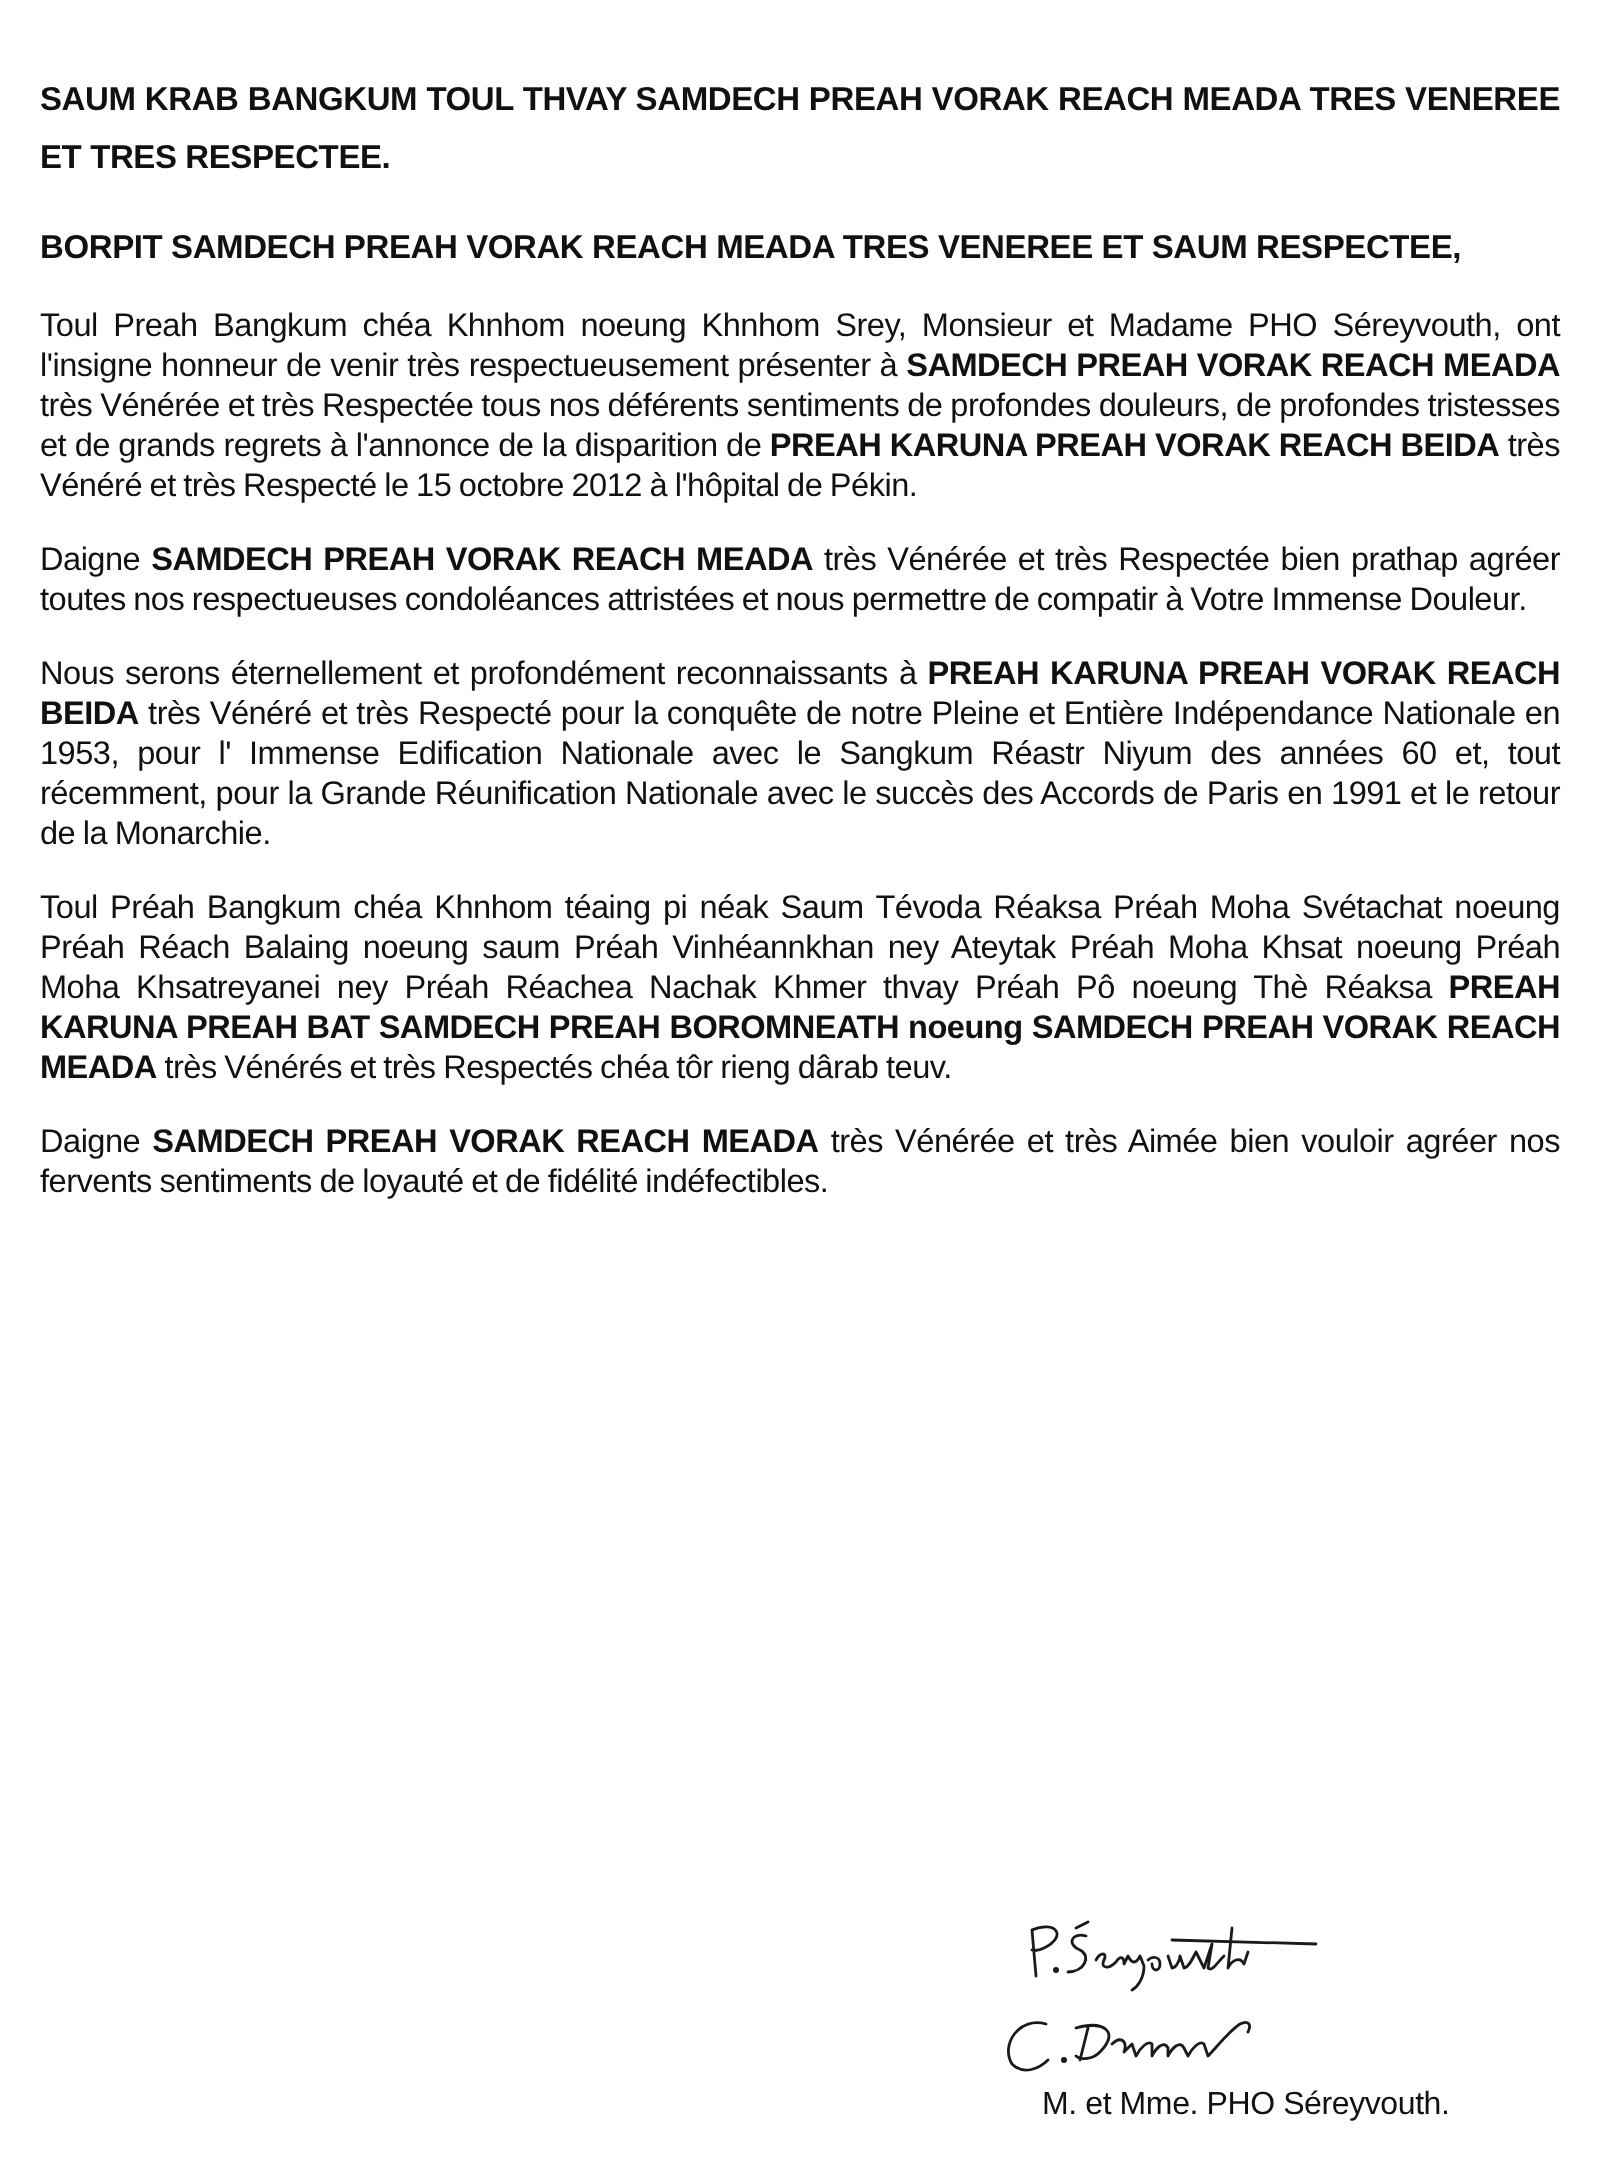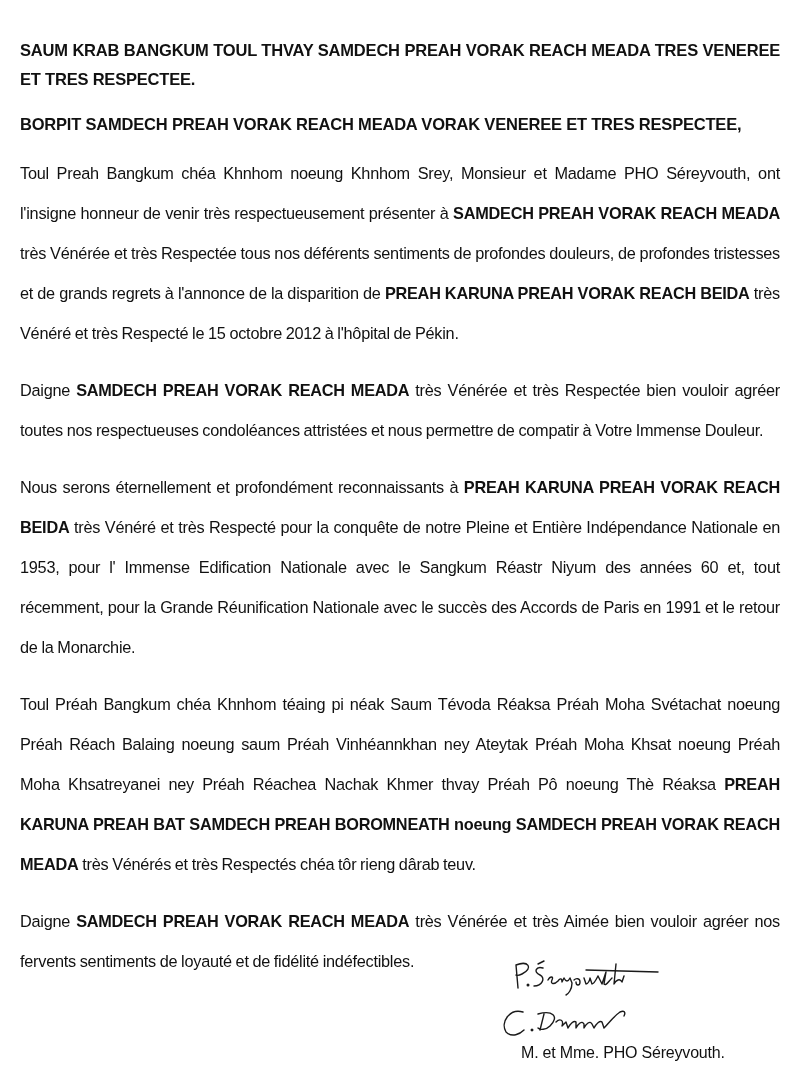--- a/index.html
+++ b/index.html
@@ -29,21 +29,21 @@
       letter-spacing: -0.2px;
     }
     .heading.justify {
       text-align: justify;
       text-align-last: left;
     }
     .h1 { margin-bottom: 16px; }
     .h2 { margin-bottom: 14px; }
     .para {
       font-size: 16.3px;
-      line-height: 40px;
+      line-height: 20px;
       margin: 0 0 17px 0;
       text-align: justify;
       letter-spacing: -0.25px;
       word-spacing: -0.5px;
     }
     .para b { font-weight: bold; }
     .closing {
       font-size: 16.3px;
       line-height: 30px;
       text-align: right;
@@ -72,28 +72,28 @@
       font-size: 16px;
       letter-spacing: -0.2px;
       white-space: nowrap;
     }
   </style>
 </head>
 <body>
 
 <div class="page">
   <p class="heading h1 justify">SAUM KRAB BANGKUM TOUL THVAY SAMDECH PREAH VORAK REACH MEADA TRES VENEREE ET TRES RESPECTEE.</p>
-  <p class="heading h2">BORPIT  SAMDECH PREAH VORAK REACH MEADA  VORAK VENEREE ET TRES RESPECTEE,</p>
+  <p class="heading h2">BORPIT  SAMDECH PREAH VORAK REACH MEADA  TRES VENEREE ET SAUM RESPECTEE,</p>
 
   <div>
     <p class="para">
       <span>Toul Preah Bangkum chéa Khnhom noeung Khnhom Srey, Monsieur et Madame PHO Séreyvouth, ont l'insigne honneur de venir très respectueusement présenter à </span><b>SAMDECH PREAH VORAK REACH MEADA</b><span> très Vénérée et très Respectée tous nos déférents sentiments de profondes douleurs, de profondes tristesses et de grands regrets à l'annonce de la disparition de </span><b>PREAH KARUNA PREAH VORAK REACH BEIDA</b><span> très Vénéré et très Respecté le 15 octobre 2012 à l'hôpital de Pékin.</span>
     </p>
     <p class="para">
-      <span>Daigne </span><b>SAMDECH PREAH VORAK REACH MEADA</b><span> très Vénérée et très Respectée bien vouloir agréer toutes nos respectueuses condoléances attristées et nous permettre de compatir à Votre Immense Douleur.</span>
+      <span>Daigne </span><b>SAMDECH PREAH VORAK REACH MEADA</b><span> très Vénérée et très Respectée bien prathap agréer toutes nos respectueuses condoléances attristées et nous permettre de compatir à Votre Immense Douleur.</span>
     </p>
     <p class="para">
       <span>Nous serons éternellement et profondément reconnaissants à </span><b>PREAH KARUNA PREAH VORAK REACH BEIDA</b><span> très Vénéré et très Respecté pour la conquête de notre Pleine et Entière Indépendance Nationale en 1953, pour l' Immense Edification Nationale avec le Sangkum Réastr Niyum des années 60 et, tout récemment, pour la Grande Réunification Nationale avec le succès des Accords de Paris en 1991 et le retour de la Monarchie.</span>
     </p>
     <p class="para">
       <span>Toul Préah Bangkum chéa Khnhom téaing pi néak Saum Tévoda Réaksa Préah Moha Svétachat noeung Préah Réach Balaing noeung saum Préah Vinhéannkhan ney Ateytak Préah Moha Khsat noeung Préah Moha Khsatreyanei ney Préah Réachea Nachak Khmer thvay Préah Pô noeung Thè Réaksa </span><b>PREAH KARUNA PREAH BAT SAMDECH PREAH BOROMNEATH noeung SAMDECH PREAH VORAK REACH MEADA</b><span> très Vénérés et très Respectés  chéa tôr rieng dârab teuv.</span>
     </p>
     <p class="para">
       <span>Daigne </span><b>SAMDECH PREAH VORAK REACH MEADA</b><span> très Vénérée et très Aimée bien vouloir agréer nos fervents sentiments de loyauté et de fidélité indéfectibles.</span>
     </p>

